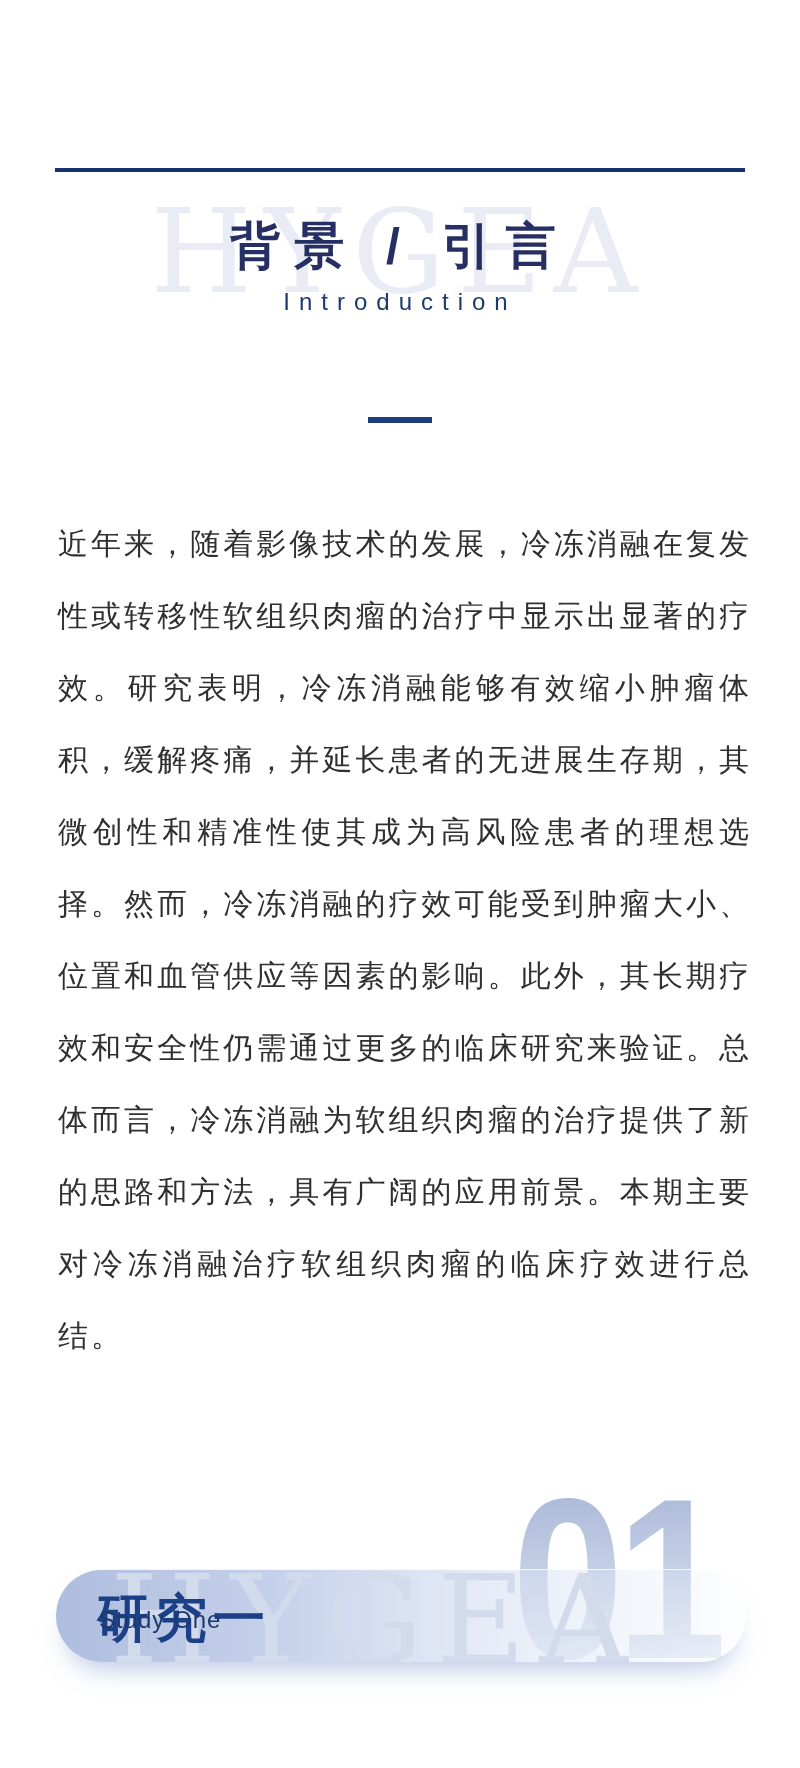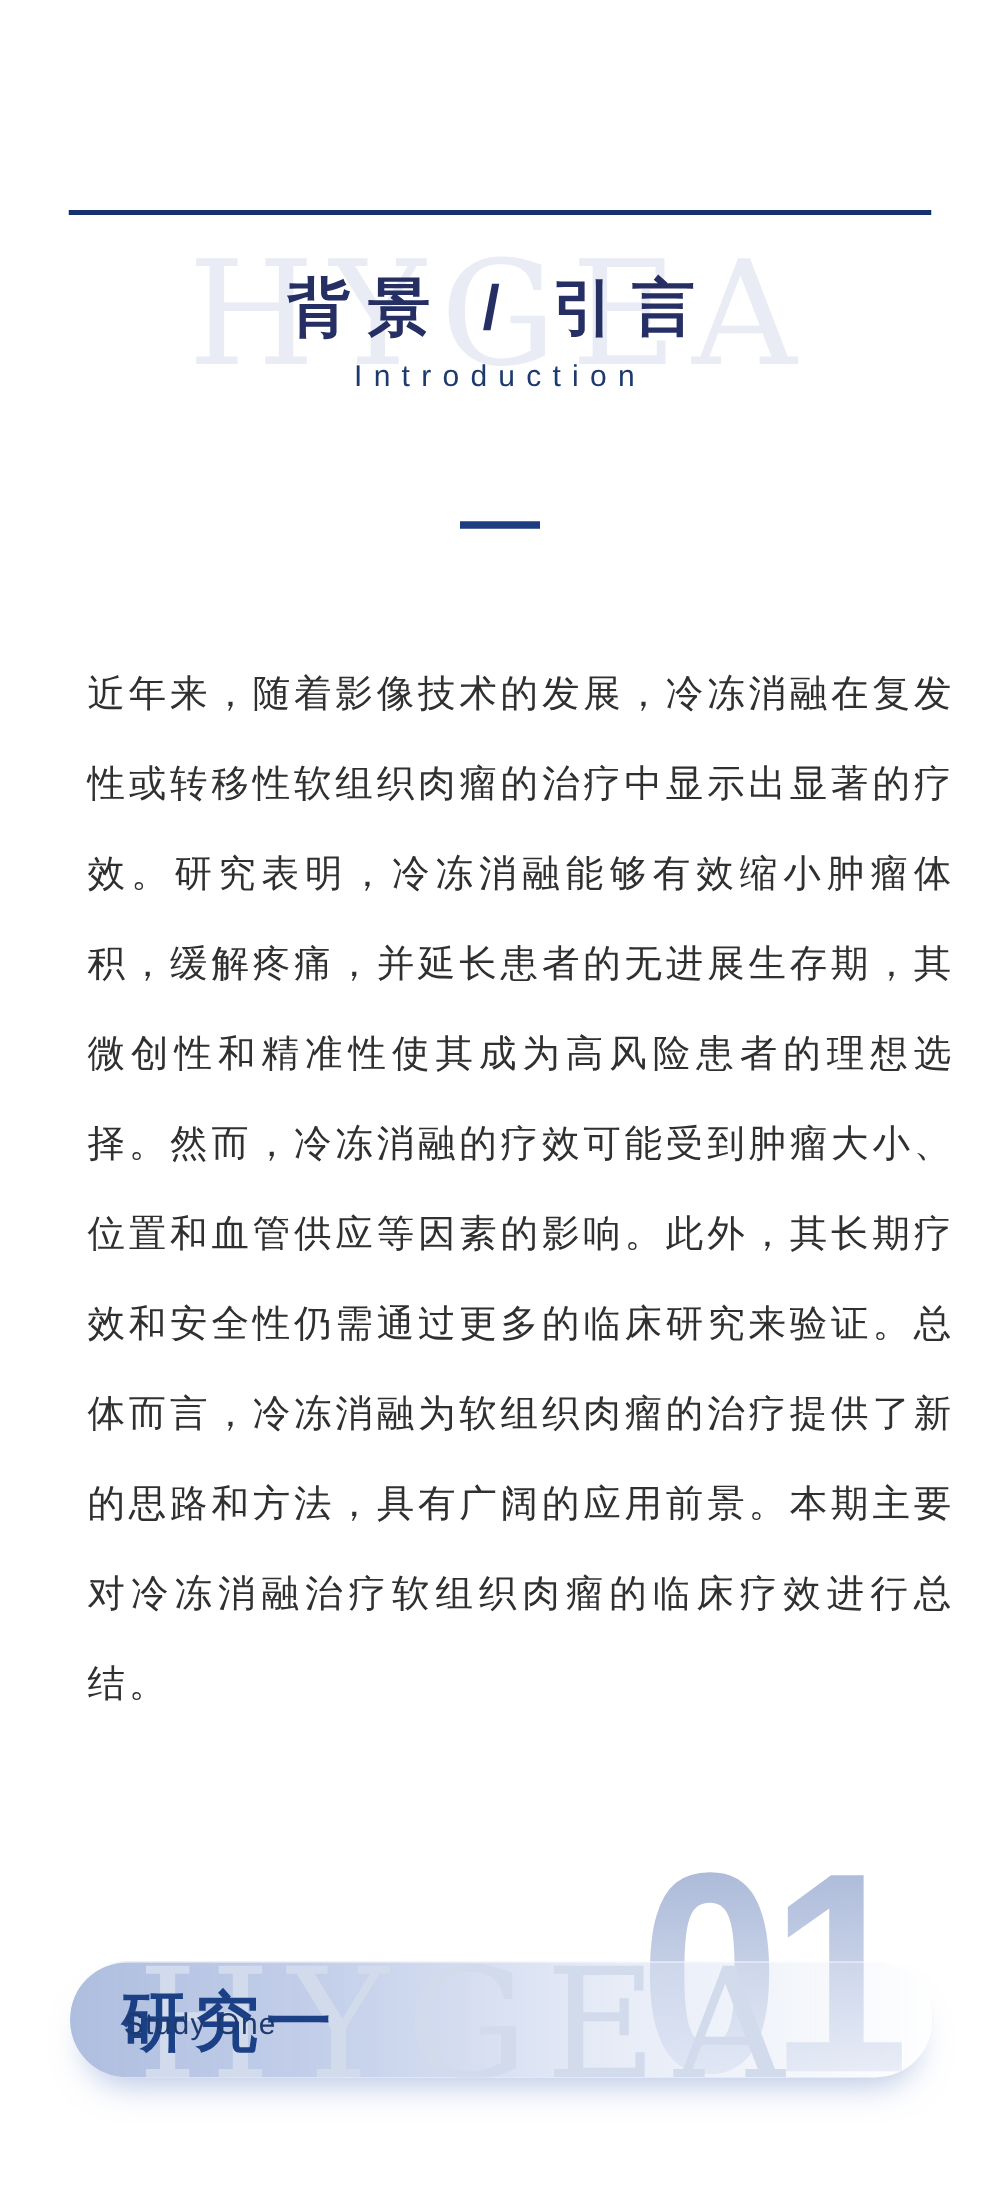--- a/index.html
+++ b/index.html
@@ -88,21 +88,21 @@
 <div class="top-rule"></div>
 
 <div class="header-watermark">HYGEA</div>
 
 <h1 class="header-title" style="margin:0;">背景 / 引言</h1>
 
 <div class="header-subtitle">Introduction</div>
 
 <div class="section-divider"></div>
 
-<p class="intro-paragraph" style="margin:16px;">近年来，随着影像技术的发展，冷冻消融在复发性或转移性软组织肉瘤的治疗中显示出显著的疗效。研究表明，冷冻消融能够有效缩小肿瘤体积，缓解疼痛，并延长患者的无进展生存期，其微创性和精准性使其成为高风险患者的理想选择。然而，冷冻消融的疗效可能受到肿瘤大小、位置和血管供应等因素的影响。此外，其长期疗效和安全性仍需通过更多的临床研究来验证。总体而言，冷冻消融为软组织肉瘤的治疗提供了新的思路和方法，具有广阔的应用前景。本期主要对冷冻消融治疗软组织肉瘤的临床疗效进行总结。</p>
+<p class="intro-paragraph" style="margin:4px;">近年来，随着影像技术的发展，冷冻消融在复发性或转移性软组织肉瘤的治疗中显示出显著的疗效。研究表明，冷冻消融能够有效缩小肿瘤体积，缓解疼痛，并延长患者的无进展生存期，其微创性和精准性使其成为高风险患者的理想选择。然而，冷冻消融的疗效可能受到肿瘤大小、位置和血管供应等因素的影响。此外，其长期疗效和安全性仍需通过更多的临床研究来验证。总体而言，冷冻消融为软组织肉瘤的治疗提供了新的思路和方法，具有广阔的应用前景。本期主要对冷冻消融治疗软组织肉瘤的临床疗效进行总结。</p>
 
 <div class="study-number">01</div>
 
 <div class="study-card">
   <span class="card-watermark">HYGEA</span>
 </div>
 
 <h2 class="study-title" style="margin:0;">研究一</h2>
 
 <div class="study-subtitle">Study One</div>

